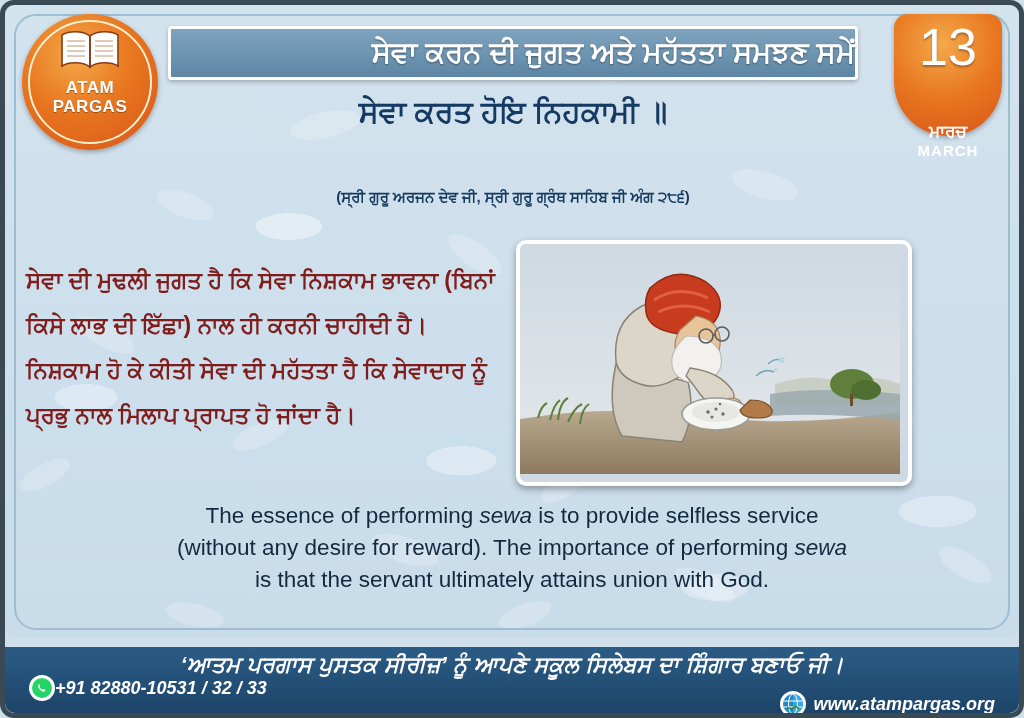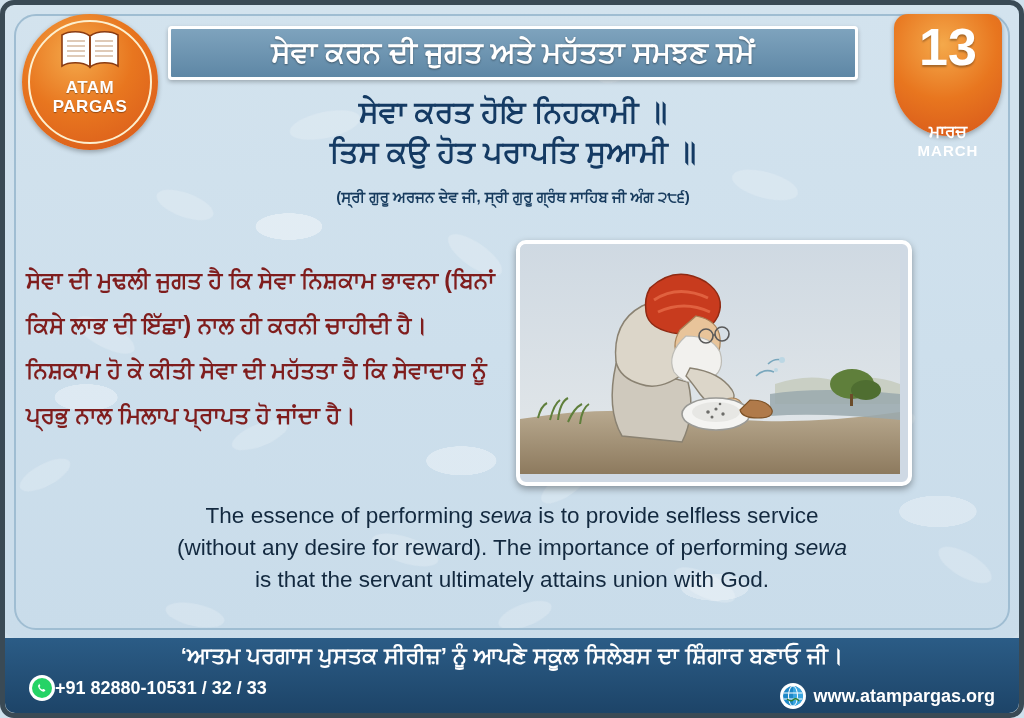--- a/index.html
+++ b/index.html
@@ -117,21 +117,21 @@
     background: radial-gradient(circle at 45% 25%, #f4a94b 0%, #e8761f 50%, #d6551a 100%);
     box-shadow: 0 2px 5px rgba(0,0,0,.3);
     z-index: 10;
     color: #fff;
     text-align: center;
     box-sizing: border-box;
     padding-top: 6px;
   }
   .date-badge .day {
     font-size: 52px;
-    font-weight: bold;
+    font-weight: normal;
     line-height: 54px;
     text-shadow: 0 2px 2px rgba(0,0,0,.3);
   }
   .date-badge .month-pa {
     font-size: 17px;
     line-height: 20px;
     font-weight: bold;
     margin-top: 48px;
   }
   .date-badge .month-en {
@@ -145,21 +145,21 @@
   .title-bar {
     position: absolute;
     left: 168px; top: 26px;
     width: 690px; height: 54px;
     background: linear-gradient(180deg, #7ea3bd 0%, #5e87a5 100%);
     border: 3px solid #ffffff;
     border-radius: 4px;
     box-shadow: 0 2px 4px rgba(0,0,0,.25);
     display: flex;
     align-items: center;
-    justify-content: center;
+    justify-content: flex-end;
     z-index: 8;
     box-sizing: border-box;
   }
   .title-bar span {
     color: #ffffff;
     font-size: 29px;
     font-weight: bold;
     text-shadow: 0 1px 2px rgba(0,0,0,.4);
     white-space: nowrap;
   }
@@ -236,24 +236,25 @@
     font-size: 17px;
     font-weight: bold;
     z-index: 8;
   }
 
   
   .bottom {
     position: absolute;
     left: 5px; bottom: 5px;
     width: 1014px;
-    height: 75px;
+    height: 66px;
     background: linear-gradient(180deg, #2b5c86 0%, #1d4468 100%);
     border-radius: 0 0 10px 10px;
     z-index: 20;
+    font-style: italic;
   }
   .bottom-tagline {
     position: absolute;
     top: 5px;
     width: 100%;
     text-align: center;
     color: #ffffff;
     font-size: 22px;
     font-weight: bold;
     letter-spacing: .3px;
@@ -275,21 +276,21 @@
     width: 26px; height: 26px;
     border-radius: 50%;
     background: #ffffff;
     display: flex;
     align-items: center;
     justify-content: center;
   }
   .wa-phone { color: #ffffff; font-size: 18px; font-weight: bold; }
   .web {
     position: absolute;
-    right: 24px; top: 8px;
+    right: 24px; top: 16px;
     display: flex;
     align-items: center;
     gap: 8px;
   }
   .web-icon {
     width: 26px; height: 26px;
     border-radius: 50%;
     background: #ffffff;
     display: flex;
     align-items: center;
@@ -352,21 +353,20 @@
     <div class="month-pa">ਮਾਰਚ</div>
     <div class="month-en">MARCH</div>
   </div>
 
   <div class="title-bar">
     <span>ਸੇਵਾ ਕਰਨ ਦੀ ਜੁਗਤ ਅਤੇ ਮਹੱਤਤਾ ਸਮਝਣ ਸਮੇਂ</span>
   </div>
 
   <div class="couplet">
     <div>ਸੇਵਾ ਕਰਤ ਹੋਇ ਨਿਹਕਾਮੀ ॥</div>
-    <div>ਤਿਸ ਕਉ ਹੋਤ ਪਰਾਪਤਿ ਸੁਆਮੀ ॥</div>
   </div>
   <div class="citation">(ਸ੍ਰੀ ਗੁਰੂ ਅਰਜਨ ਦੇਵ ਜੀ, ਸ੍ਰੀ ਗੁਰੂ ਗ੍ਰੰਥ ਸਾਹਿਬ ਜੀ ਅੰਗ ੨੮੬)</div>
 
   <div class="pa-para">ਸੇਵਾ ਦੀ ਮੁਢਲੀ ਜੁਗਤ ਹੈ ਕਿ ਸੇਵਾ ਨਿਸ਼ਕਾਮ ਭਾਵਨਾ (ਬਿਨਾਂ ਕਿਸੇ ਲਾਭ ਦੀ ਇੱਛਾ) ਨਾਲ ਹੀ ਕਰਨੀ ਚਾਹੀਦੀ ਹੈ। ਨਿਸ਼ਕਾਮ ਹੋ ਕੇ ਕੀਤੀ ਸੇਵਾ ਦੀ ਮਹੱਤਤਾ ਹੈ ਕਿ ਸੇਵਾਦਾਰ ਨੂੰ ਪ੍ਰਭੁ ਨਾਲ ਮਿਲਾਪ ਪ੍ਰਾਪਤ ਹੋ ਜਾਂਦਾ ਹੈ।</div>
 
   <div class="illus">
     <svg width="380" height="230" viewBox="0 0 380 230">
       <defs>
         <linearGradient id="sky" x1="0" y1="0" x2="0" y2="1">
           <stop offset="0%" stop-color="#cfd9e2"></stop>

